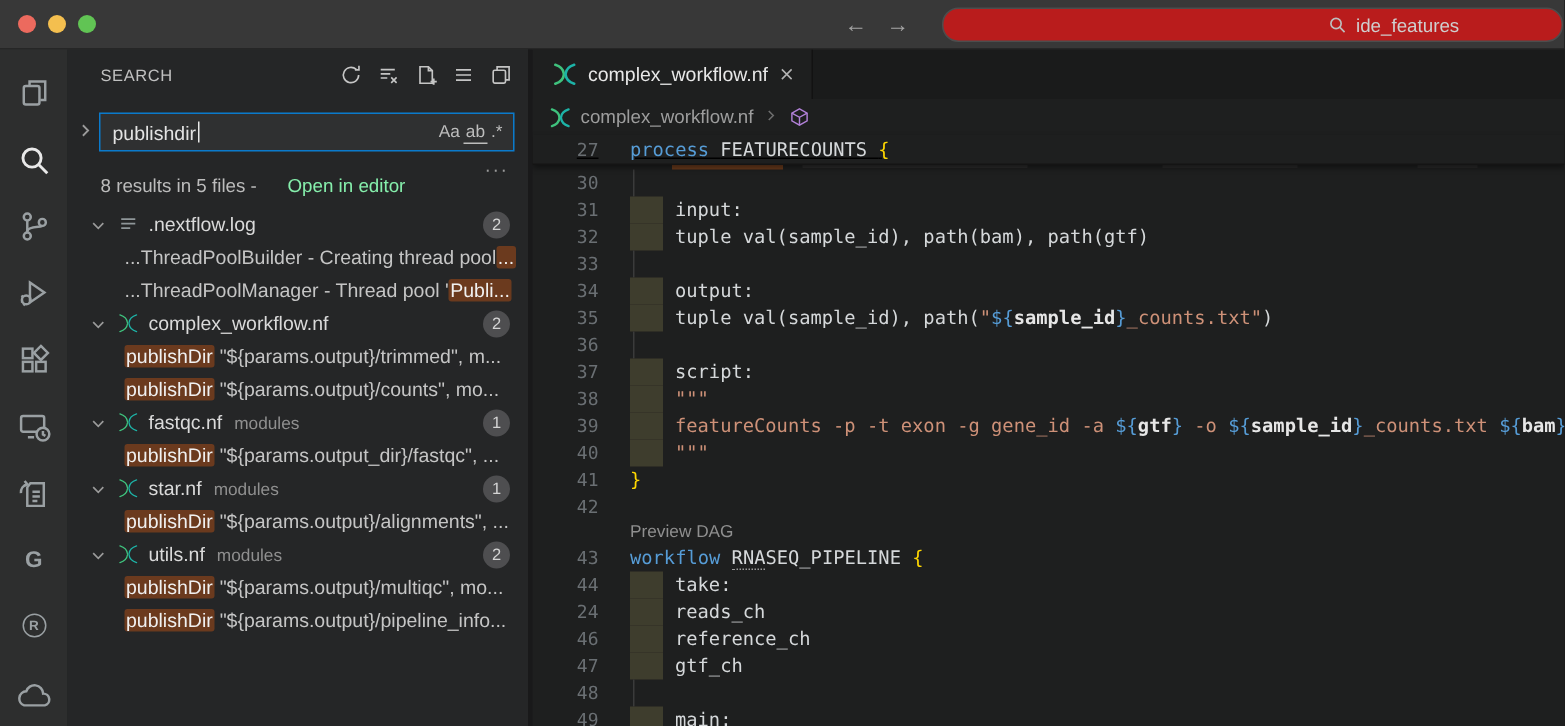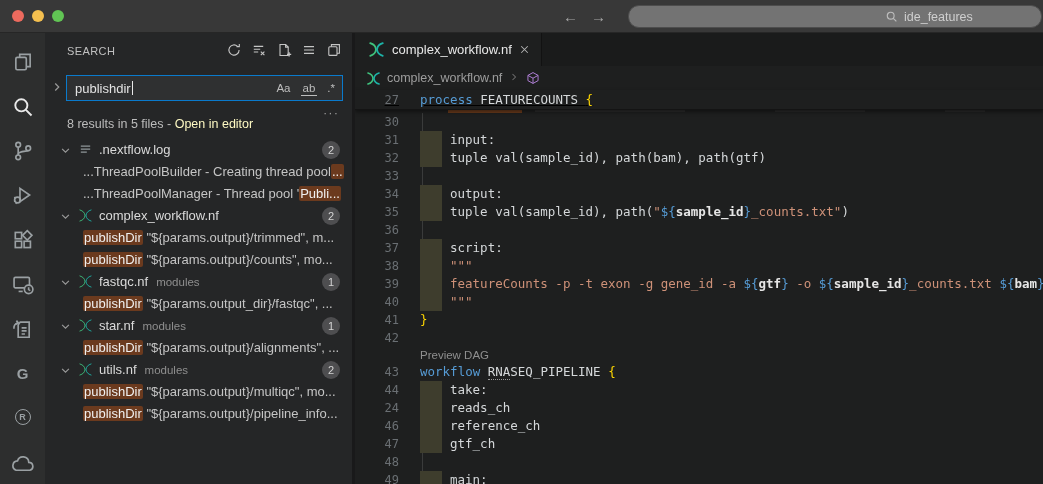--- a/index.html
+++ b/index.html
@@ -7,21 +7,21 @@
     font-family:"Liberation Sans",sans-serif;-webkit-font-smoothing:antialiased;}
   .app{position:relative;width:1043px;height:484px;background:#1e1f1f;}
 
   
   .titlebar{position:absolute;left:0;top:0;width:100%;height:33px;background:#383838;
     border-bottom:1px solid #262626;display:flex;align-items:center;}
   .lights{display:flex;gap:8px;margin-left:12px;}
   .light{width:12px;height:12px;border-radius:50%;}
   .nav{position:absolute;left:563px;display:flex;gap:13px;color:#a6a6a6;font-size:15px;}
   .nav span{cursor:default;}
-  .qsearch{position:absolute;left:628px;top:5px;width:414px;height:23px;background:#737373;
+  .qsearch{position:absolute;left:628px;top:5px;width:414px;height:23px;background:#b91c1c;
     border:1px solid #4d4d4d;border-radius:11px;}
   .qsearch .inner{position:absolute;left:256px;top:0;height:21px;display:flex;align-items:center;gap:6px;
     color:#cfcfcf;font-size:12.5px;}
   .qsearch svg{width:13px;height:13px;stroke:#bdbdbd;}
 
   
   .main{position:absolute;top:33px;left:0;right:0;bottom:0;display:flex;}
   .activitybar{width:45px;background:#2d2e2e;display:flex;flex-direction:column;align-items:center;padding-top:7px;}
   .ab-item{width:45px;height:47px;display:flex;align-items:center;justify-content:center;
     color:#9aa0a3;background:none;border:none;}
@@ -35,26 +35,26 @@
   .sidebar{position:relative;width:307px;background:#252627;overflow:hidden;}
   .sb-title{position:absolute;left:22px;top:12px;font-size:11px;letter-spacing:.4px;color:#c0c0c0;}
   .sb-toolbar{position:absolute;right:10px;top:9px;display:flex;gap:8px;}
   .sb-toolbar .tbtn{width:17px;height:17px;background:none;border:none;color:#c5c5c5;padding:0;}
   .sb-toolbar svg{width:16px;height:16px;stroke:currentColor;fill:none;stroke-width:1.1;}
   .rep-chev{position:absolute;left:5px;top:47px;color:#9a9a9a;}
   .rep-chev svg{width:14px;height:14px;stroke:currentColor;fill:none;stroke-width:1.4;}
   .sinput{position:absolute;left:21px;top:42px;width:277px;height:26px;background:#2f3031;
     border:1px solid #0a7acc;display:flex;align-items:center;padding-left:8px;font-size:13px;color:#e3e3e3;}
   .caret{display:inline-block;width:1px;height:14px;background:#e8e8e8;margin-left:1px;}
-  .fopts{position:absolute;right:5px;top:0;height:24px;display:flex;align-items:center;gap:8px;}
+  .fopts{position:absolute;right:5px;top:0;height:24px;display:flex;align-items:center;gap:0;}
   .fopt{background:none;border:none;color:#bdbdbd;font-size:11.5px;padding:1px 2px;}
   .fopt.u{border-bottom:1px solid #bdbdbd;}
   .dots{position:absolute;right:13px;top:72px;color:#9a9a9a;font-size:13px;letter-spacing:1px;background:none;border:none;}
   .summary{position:absolute;left:22px;top:84px;font-size:12.5px;color:#bcbcbc;white-space:nowrap;}
-  .summary a{color:#fef9c3;text-decoration:none;}
+  .summary a{color:#86efac;text-decoration:none;margin-left:17px;}
   .results{position:absolute;left:0;top:106px;right:0;}
   .row{position:relative;height:22px;white-space:nowrap;overflow:hidden;}
   .frow .chev{position:absolute;left:13px;top:4px;color:#9a9a9a;}
   .frow .chev svg,.ficon svg{width:15px;height:15px;stroke:currentColor;fill:none;stroke-width:1.2;}
   .ficon{position:absolute;left:33px;top:3px;color:#8f9699;}
   .fname{position:absolute;left:54px;top:3px;font-size:13px;color:#dadada;}
   .fdesc{font-size:11.5px;color:#8f8f8f;margin-left:8px;}
   .badge{position:absolute;right:12px;top:2px;min-width:18px;height:18px;border-radius:9px;
     background:#4e4e50;color:#d4d4d4;font-size:11px;line-height:18px;text-align:center;padding:0 4px;}
   .mrow{padding-left:38px;font-size:13px;color:#c5c5c5;line-height:22px;}

